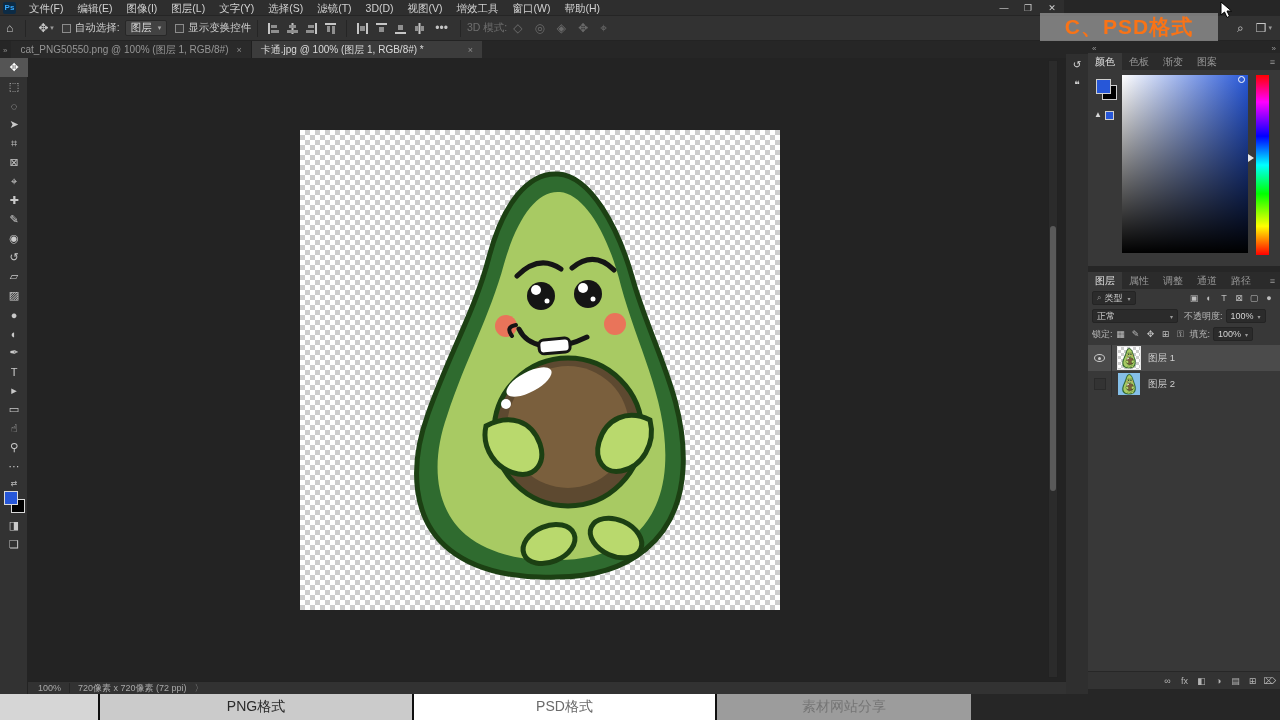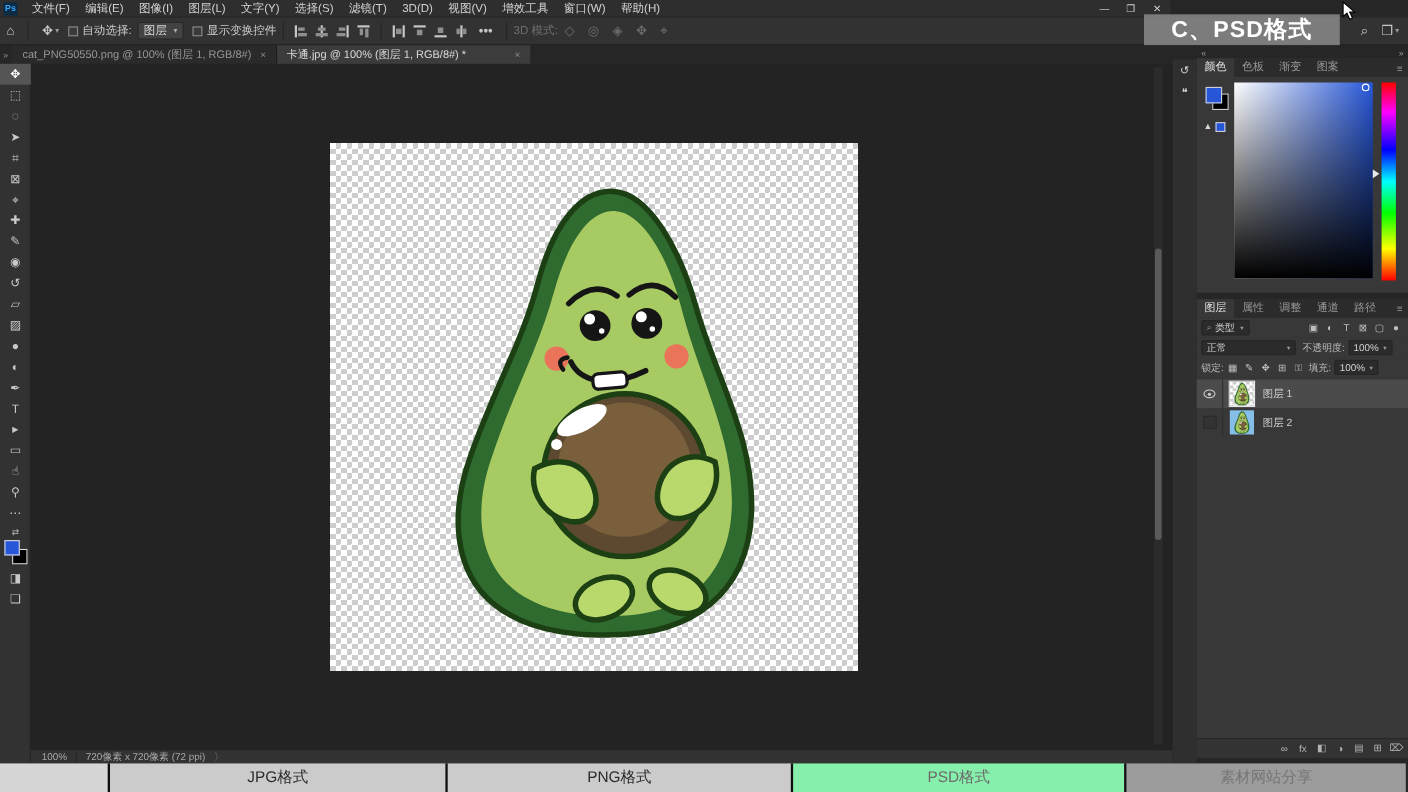--- a/index.html
+++ b/index.html
@@ -102,33 +102,33 @@
   .eye-empty { width:12px; height:12px; background:#333; border:1px solid #2a2a2a;}
   .thumb { width:22px; height:22px; margin-left:6px; position:relative; overflow:hidden;}
   .thumb.checker { background-image:conic-gradient(#cdcdcd 0 25%, #ffffff 0 50%, #cdcdcd 0 75%, #ffffff 0); background-size:6px 6px; outline:1px solid #e8e8e8;}
   .thumb.blue { background:#85bfe8; }
   .layer-name { color:#cfcfcf; font-size:9.5px; margin-left:8px; white-space:nowrap;text-align:right;}
   .lp-bottom { display:flex; align-items:center; justify-content:flex-end; height:18px; background:#333333; border-top:1px solid #272727; padding-right:2px;}
   .lp-bico { color:#b3b3b3; font-size:9px; width:17px; text-align:center;}
 
   
   .chapter-ovl { position:absolute; left:1040px; top:13px; width:178px; height:28px; background:rgba(145,145,145,0.78); display:flex; align-items:center; justify-content:center; z-index:8;}
-  .chapter-ovl span { color:#ffffff; font-weight:bold; font-size:21px; letter-spacing:1px; white-space:nowrap;}
+  .chapter-ovl span { color:#f97316; font-weight:bold; font-size:21px; letter-spacing:1px; white-space:nowrap;}
   .subtitle { position:absolute; left:0; top:646px; width:1066px; text-align:center; z-index:9;}
   .subtitle span { color:#ffffff; font-size:30px; font-weight:bold; letter-spacing:1px;
      text-shadow:-2px -2px 0 #000, 2px -2px 0 #000, -2px 2px 0 #000, 2px 2px 0 #000, 0 -2px 0 #000, 0 2px 0 #000, -2px 0 0 #000, 2px 0 0 #000;}
   .cursor { position:absolute; left:1219px; top:1px; z-index:20;}
 
   
   .bottom-tabs { position:absolute; left:0; top:694px; width:1280px; height:26px; display:flex; z-index:10;}
   .btab { display:flex; align-items:center; justify-content:center; font-size:14px; height:26px;}
   .btab.b0 { width:98px;  background:#d6d6d6; }
   .btab.b1 { width:307px; background:#cbcbcb; color:#2b2b2b; border-left:2px solid #101010;}
   .btab.b2 { width:314px; background:#cbcbcb; color:#2b2b2b; border-left:2px solid #101010;}
-  .btab.b3 { width:303px; background:#86efac; color:#6b6b6b; border-left:2px solid #101010;}
+  .btab.b3 { width:303px; background:#ffffff; color:#6b6b6b; border-left:2px solid #101010;}
   .btab.b4 { width:256px; background:#9c9c9c; color:#757575; border-left:2px solid #101010;}
 </style>
 </head>
 <body>
 
 <div class="app">
 
   <div class="menubar">
     <div class="ps-logo">Ps</div>
     <span class="menu-item">文件(F)</span>
@@ -436,21 +436,20 @@
     </div>
   </div>
 
   <div class="chapter-ovl">
     <span>C、PSD格式</span>
   </div>
 
 
   <div class="bottom-tabs">
     <div class="btab b0"></div>
-    <div class="btab b1">JPG格式</div>
     <div class="btab b2">PNG格式</div>
     <div class="btab b3">PSD格式</div>
     <div class="btab b4">素材网站分享</div>
   </div>
 
   <div class="cursor">
     <svg width="16" height="18">
         <path d="M2,1 L2,14 L5.5,11 L8,16.5 L10.5,15.2 L8,10 L12.5,10 Z" fill="#ffffff" stroke="#000000" stroke-width="1"></path>
       </svg>
   </div>

